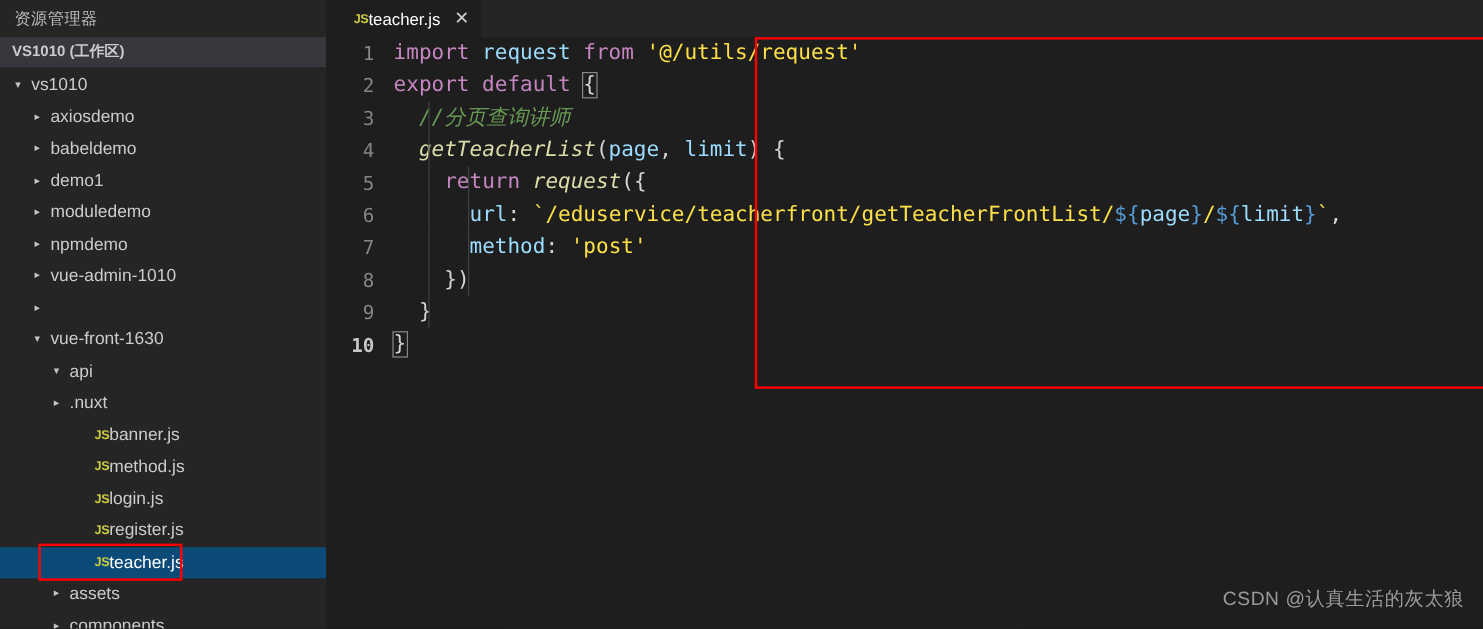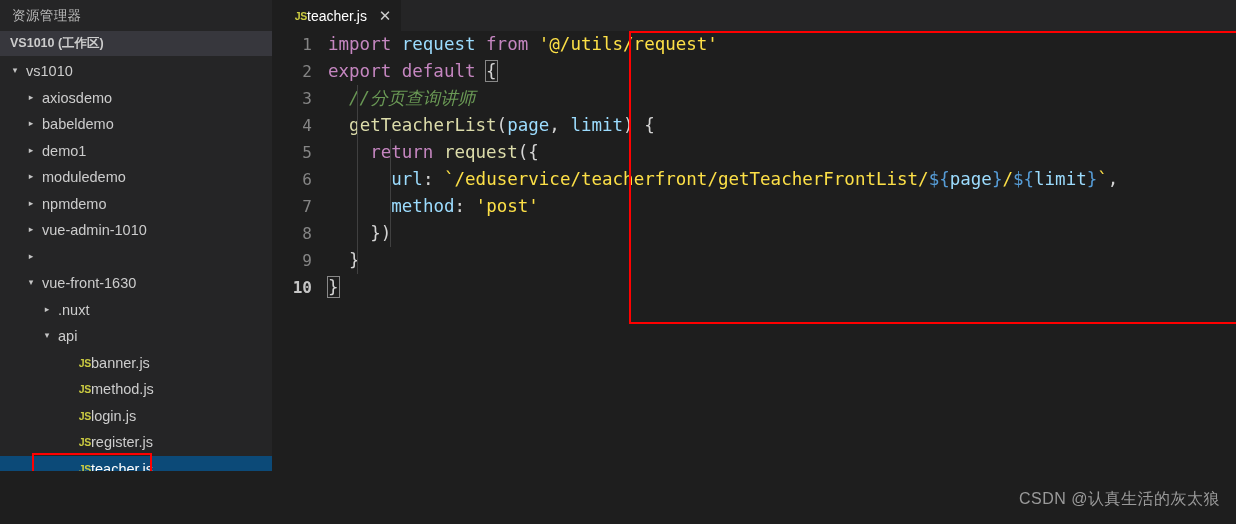--- a/index.html
+++ b/index.html
@@ -15,21 +15,21 @@
   #app {
     position: relative;
     width: 1236px; height: 524px;
     display: flex;
     background: #1e1e1e;
   }
 
   
   #sidebar {
     width: 272px;
-    height: 471px;
+    height: 524px;
     background: #252526;
     flex: 0 0 272px;
     position: relative;
     overflow: hidden;
   }
   .explorer-title {
     height: 31px;
     line-height: 31px;
     padding-left: 12px;
     font-size: 13.5px;
@@ -175,21 +175,21 @@
     background: #404040;
     top: 0; height: 27px;
   }
   .iguide.g1 { left: 85px; }
   .iguide.g2 { left: 118px; }
 
   
   .t-kw      { color: #c586c0; }   
   .t-var     { color: #9cdcfe; }
   .t-str     { color: #fde047; }   
-  .t-fn      { color: #dcdcaa; }   
+  .t-fn      { color: #dcdcaa; font-style: italic; }   
   .t-punc    { color: #d4d4d4; }
   .t-comment { color: #6a9955; font-style: italic; margin-top: 11px; }
   .t-tmpl    { color: #569cd6; }   
 
   
   .bmatch {
     outline: 1px solid #888888;
     outline-offset: 0px;
   }
 
@@ -275,29 +275,29 @@
           <span style="display: inline-block; width: 4px;"></span>
         </div>
         <div class="tree-row">
           <span style="display: inline-block; flex: 0 0 auto; width: 24px;"></span>
           <span class="twisty expanded"></span>
           <span style="display: inline-block; width: 4px;"></span>
           <span class="tree-label">vue-front-1630</span>
         </div>
         <div class="tree-row">
           <span style="display: inline-block; flex: 0 0 auto; width: 40px;"></span>
+          <span class="twisty expanded"></span>
+          <span style="display: inline-block; width: 4px;"></span>
+          <span class="tree-label">api</span>
+        </div>
+        <div class="tree-row">
+          <span style="display: inline-block; flex: 0 0 auto; width: 40px;"></span>
           <span class="twisty collapsed"></span>
           <span style="display: inline-block; width: 4px;"></span>
           <span class="tree-label">.nuxt</span>
-        </div>
-        <div class="tree-row">
-          <span style="display: inline-block; flex: 0 0 auto; width: 40px;"></span>
-          <span class="twisty expanded"></span>
-          <span style="display: inline-block; width: 4px;"></span>
-          <span class="tree-label">api</span>
         </div>
         <div class="tree-row">
           <span style="display: inline-block; flex: 0 0 auto; width: 56px;"></span>
           <span class="twisty blank"></span>
           <span class="js-icon">JS</span>
           <span class="tree-label">banner.js</span>
         </div>
         <div class="tree-row">
           <span style="display: inline-block; flex: 0 0 auto; width: 56px;"></span>
           <span class="twisty blank"></span>

